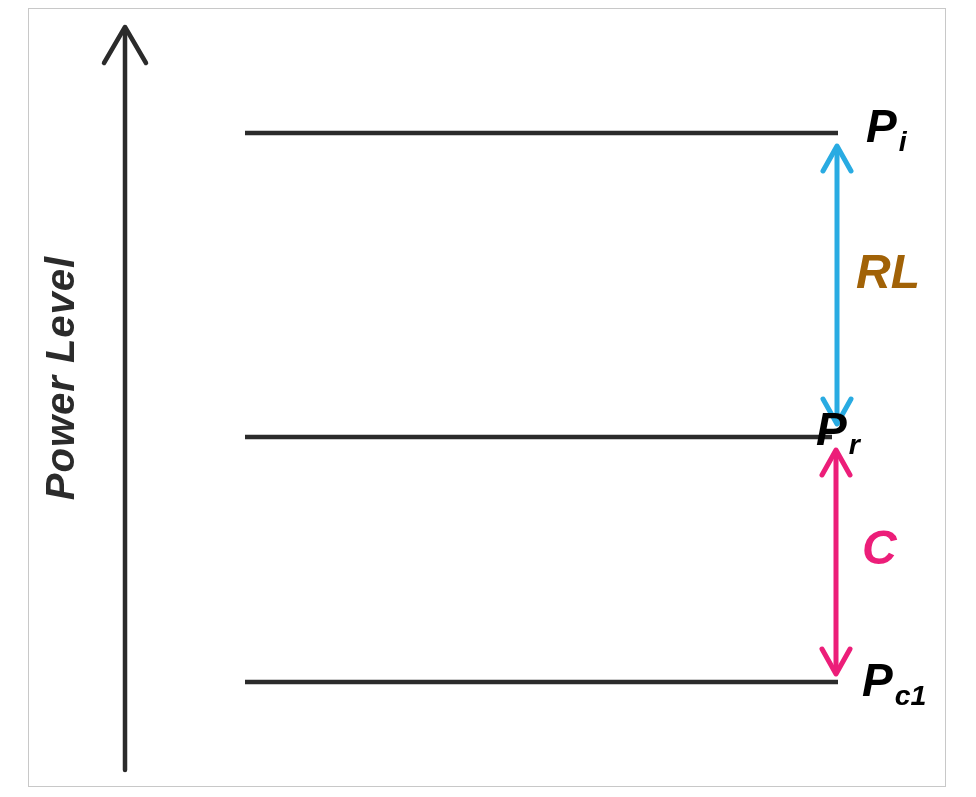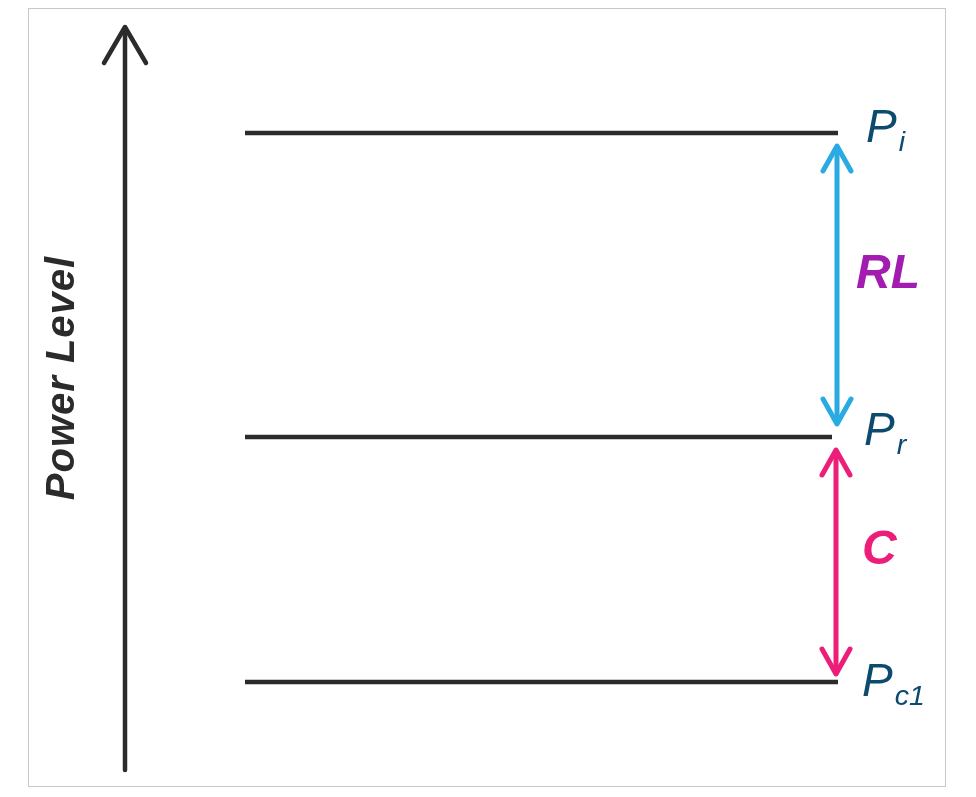--- a/index.html
+++ b/index.html
@@ -13,29 +13,29 @@
   }
   svg.diagram{position:absolute;left:0;top:0;}
   .axis-label{
     position:absolute;left:-98px;top:354px;width:320px;height:48px;
     transform:rotate(-90deg);
     font-style:italic;font-weight:700;font-size:40px;color:#2b2b2b;
     text-align:center;letter-spacing:1px;white-space:nowrap;
   }
   .level-label{
     position:absolute;
-    font-style:italic;font-weight:400;font-size:46px;color:#0c4a6e;
+    font-style:italic;font-weight:700;font-size:46px;color:#000000;
     white-space:nowrap;line-height:1;
   }
   .level-label .sub{font-size:0.62em;vertical-align:-0.30em;margin-left:2px;}
   .span-label{
     position:absolute;font-style:italic;font-weight:700;font-size:48px;
     white-space:nowrap;line-height:1;
   }
-  .rl-label{color:#a21caf;}
+  .rl-label{color:#a16207;}
   .c-label{color:#EC1E79;}
 </style>
 </head>
 <body>
 
 <div class="frame"></div>
 
 <svg class="diagram" width="976" height="797" viewBox="0 0 976 797">
 
   <g fill="none" stroke-width="4.5" stroke-linecap="round" stroke-linejoin="round" stroke="#2b2b2b">
@@ -61,21 +61,21 @@
     <path d="M 822 649 L 836 674 L 850 649"></path>
   </g>
 </svg>
 
 <div class="axis-label">Power Level</div>
 
 <div class="level-label" style="left:866px;top:103px;">
   <span>P</span><span class="sub">i</span>
 </div>
 
-<div class="level-label" style="left:864px;top:406px;">
+<div class="level-label" style="left:816px;top:406px;">
   <span>P</span><span class="sub">r</span>
 </div>
 
 <div class="level-label" style="left:862px;top:657px;text-align:center;">
   <span>P</span><span class="sub">c1</span>
 </div>
 
 <div class="span-label rl-label" style="left:856px;top:248px;">RL</div>
 
 <div class="span-label c-label" style="left:862px;top:524px;">C</div>

